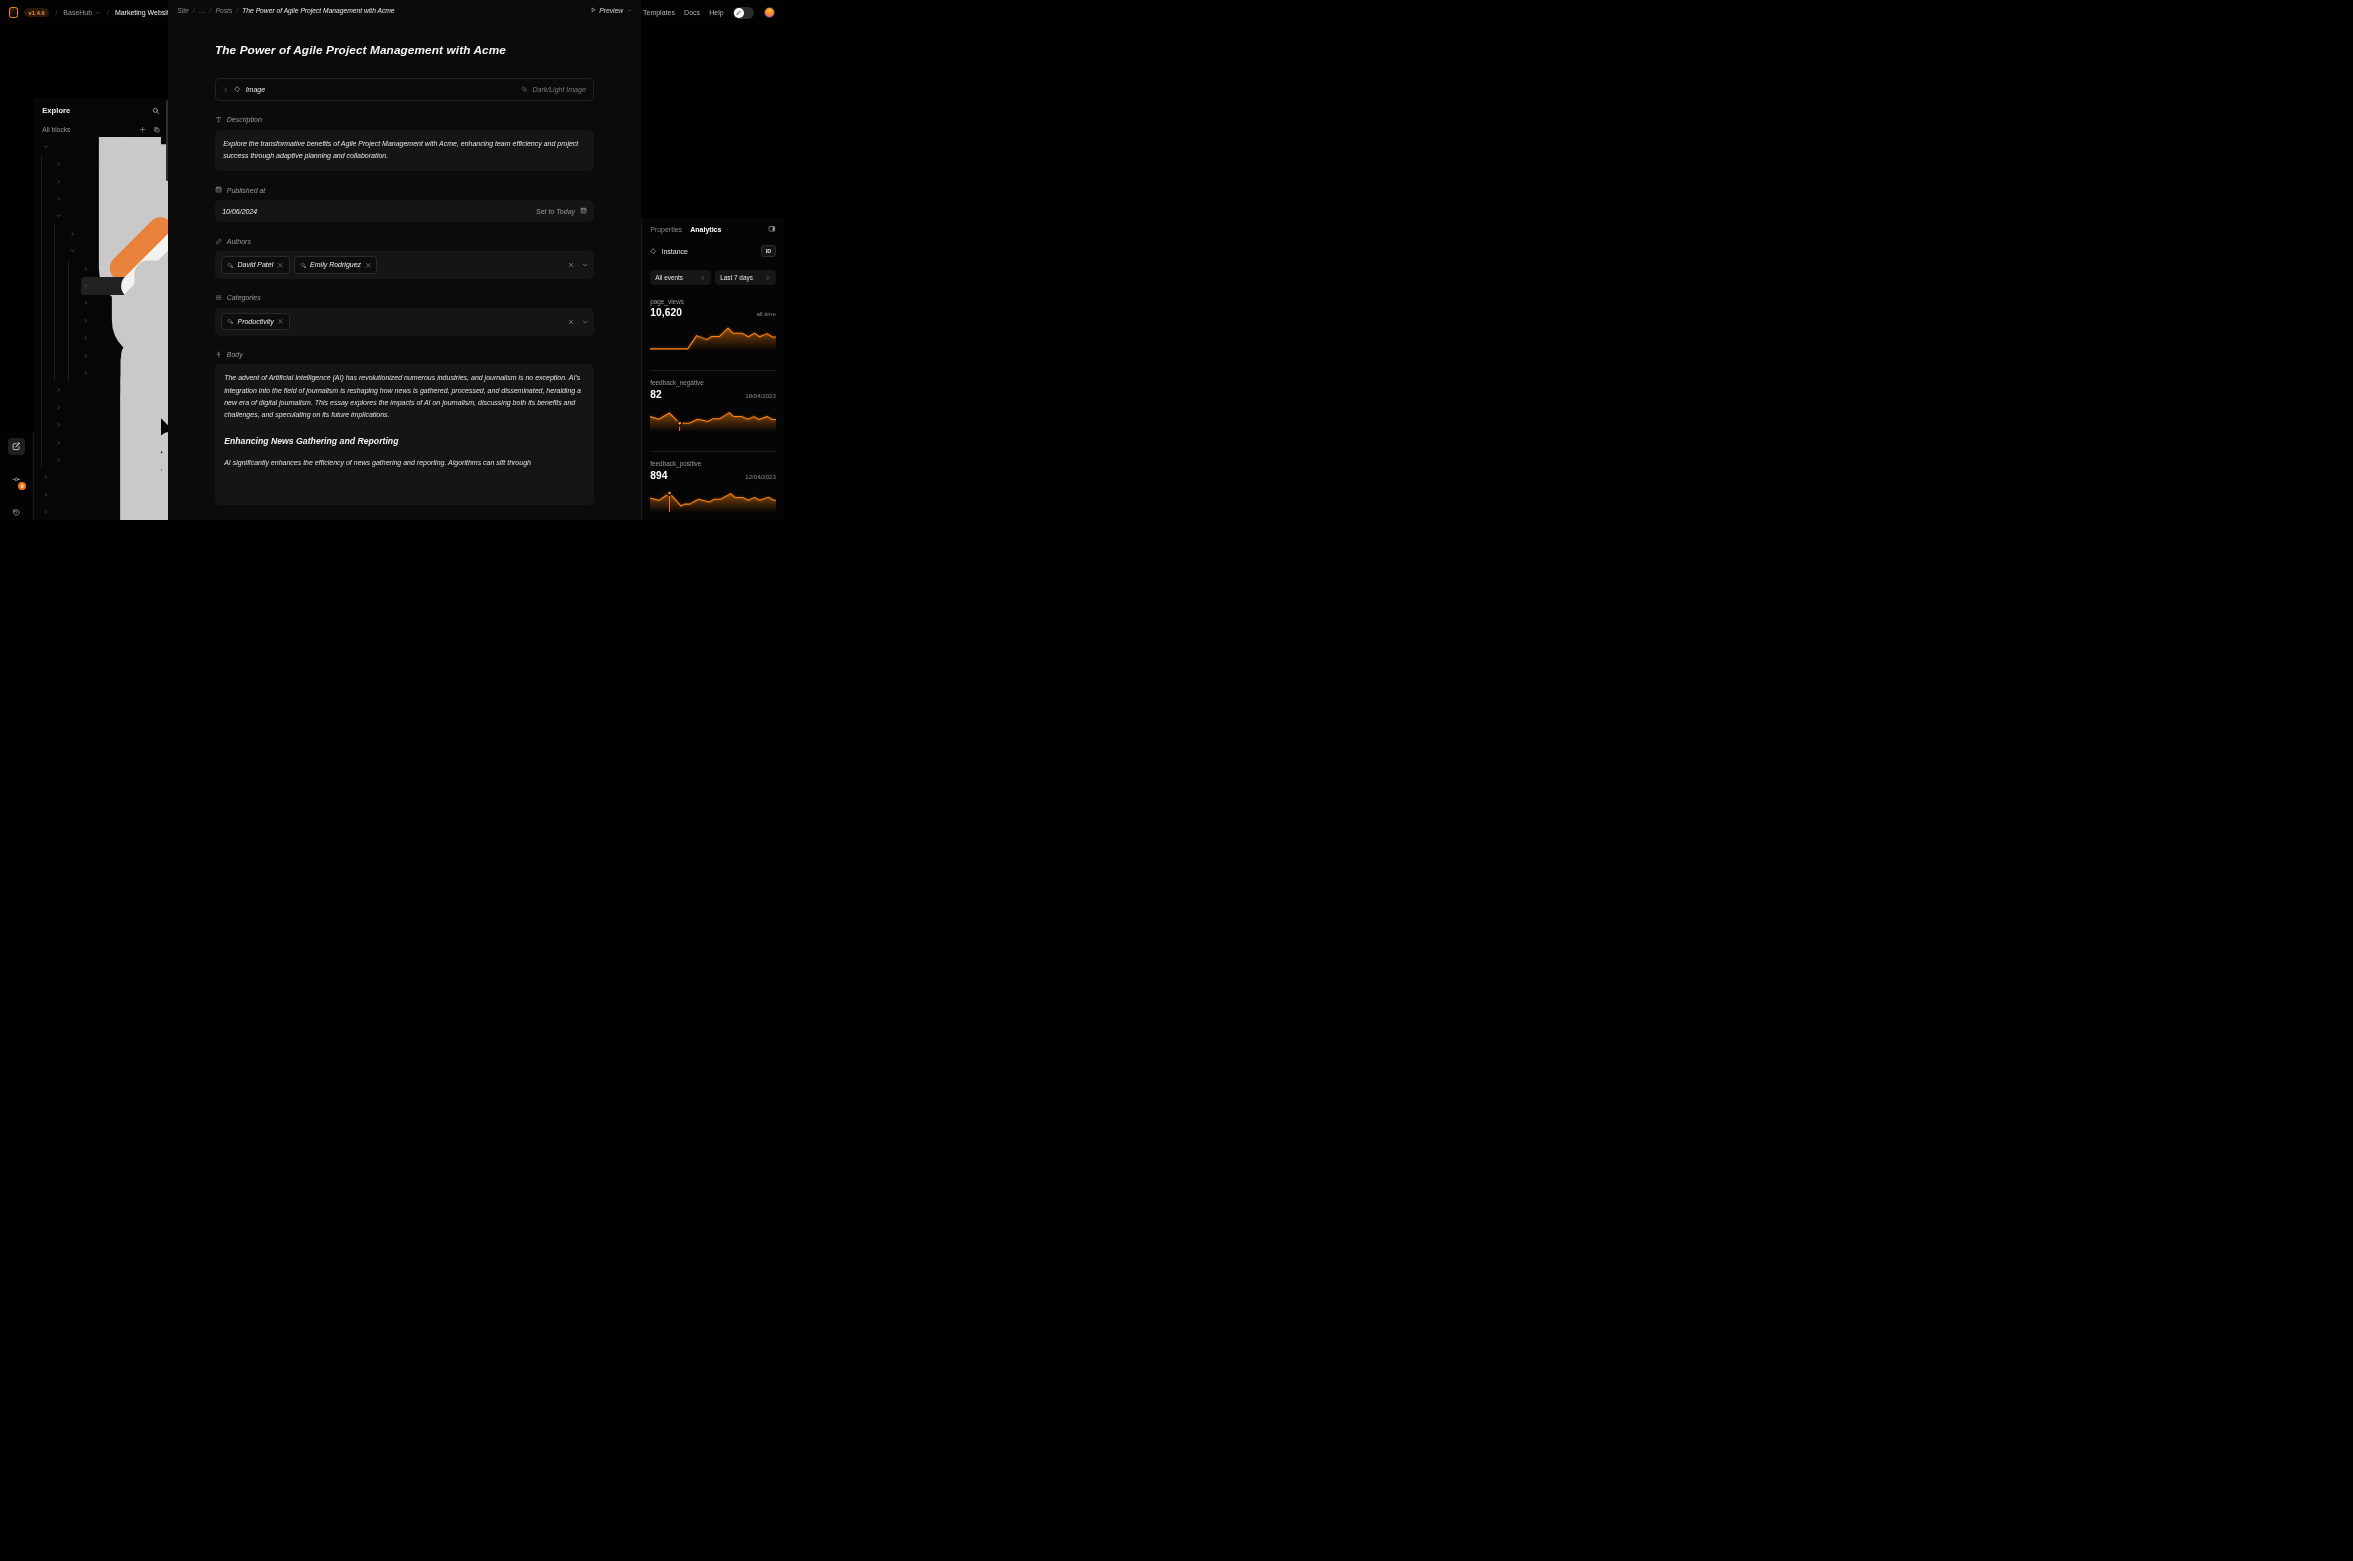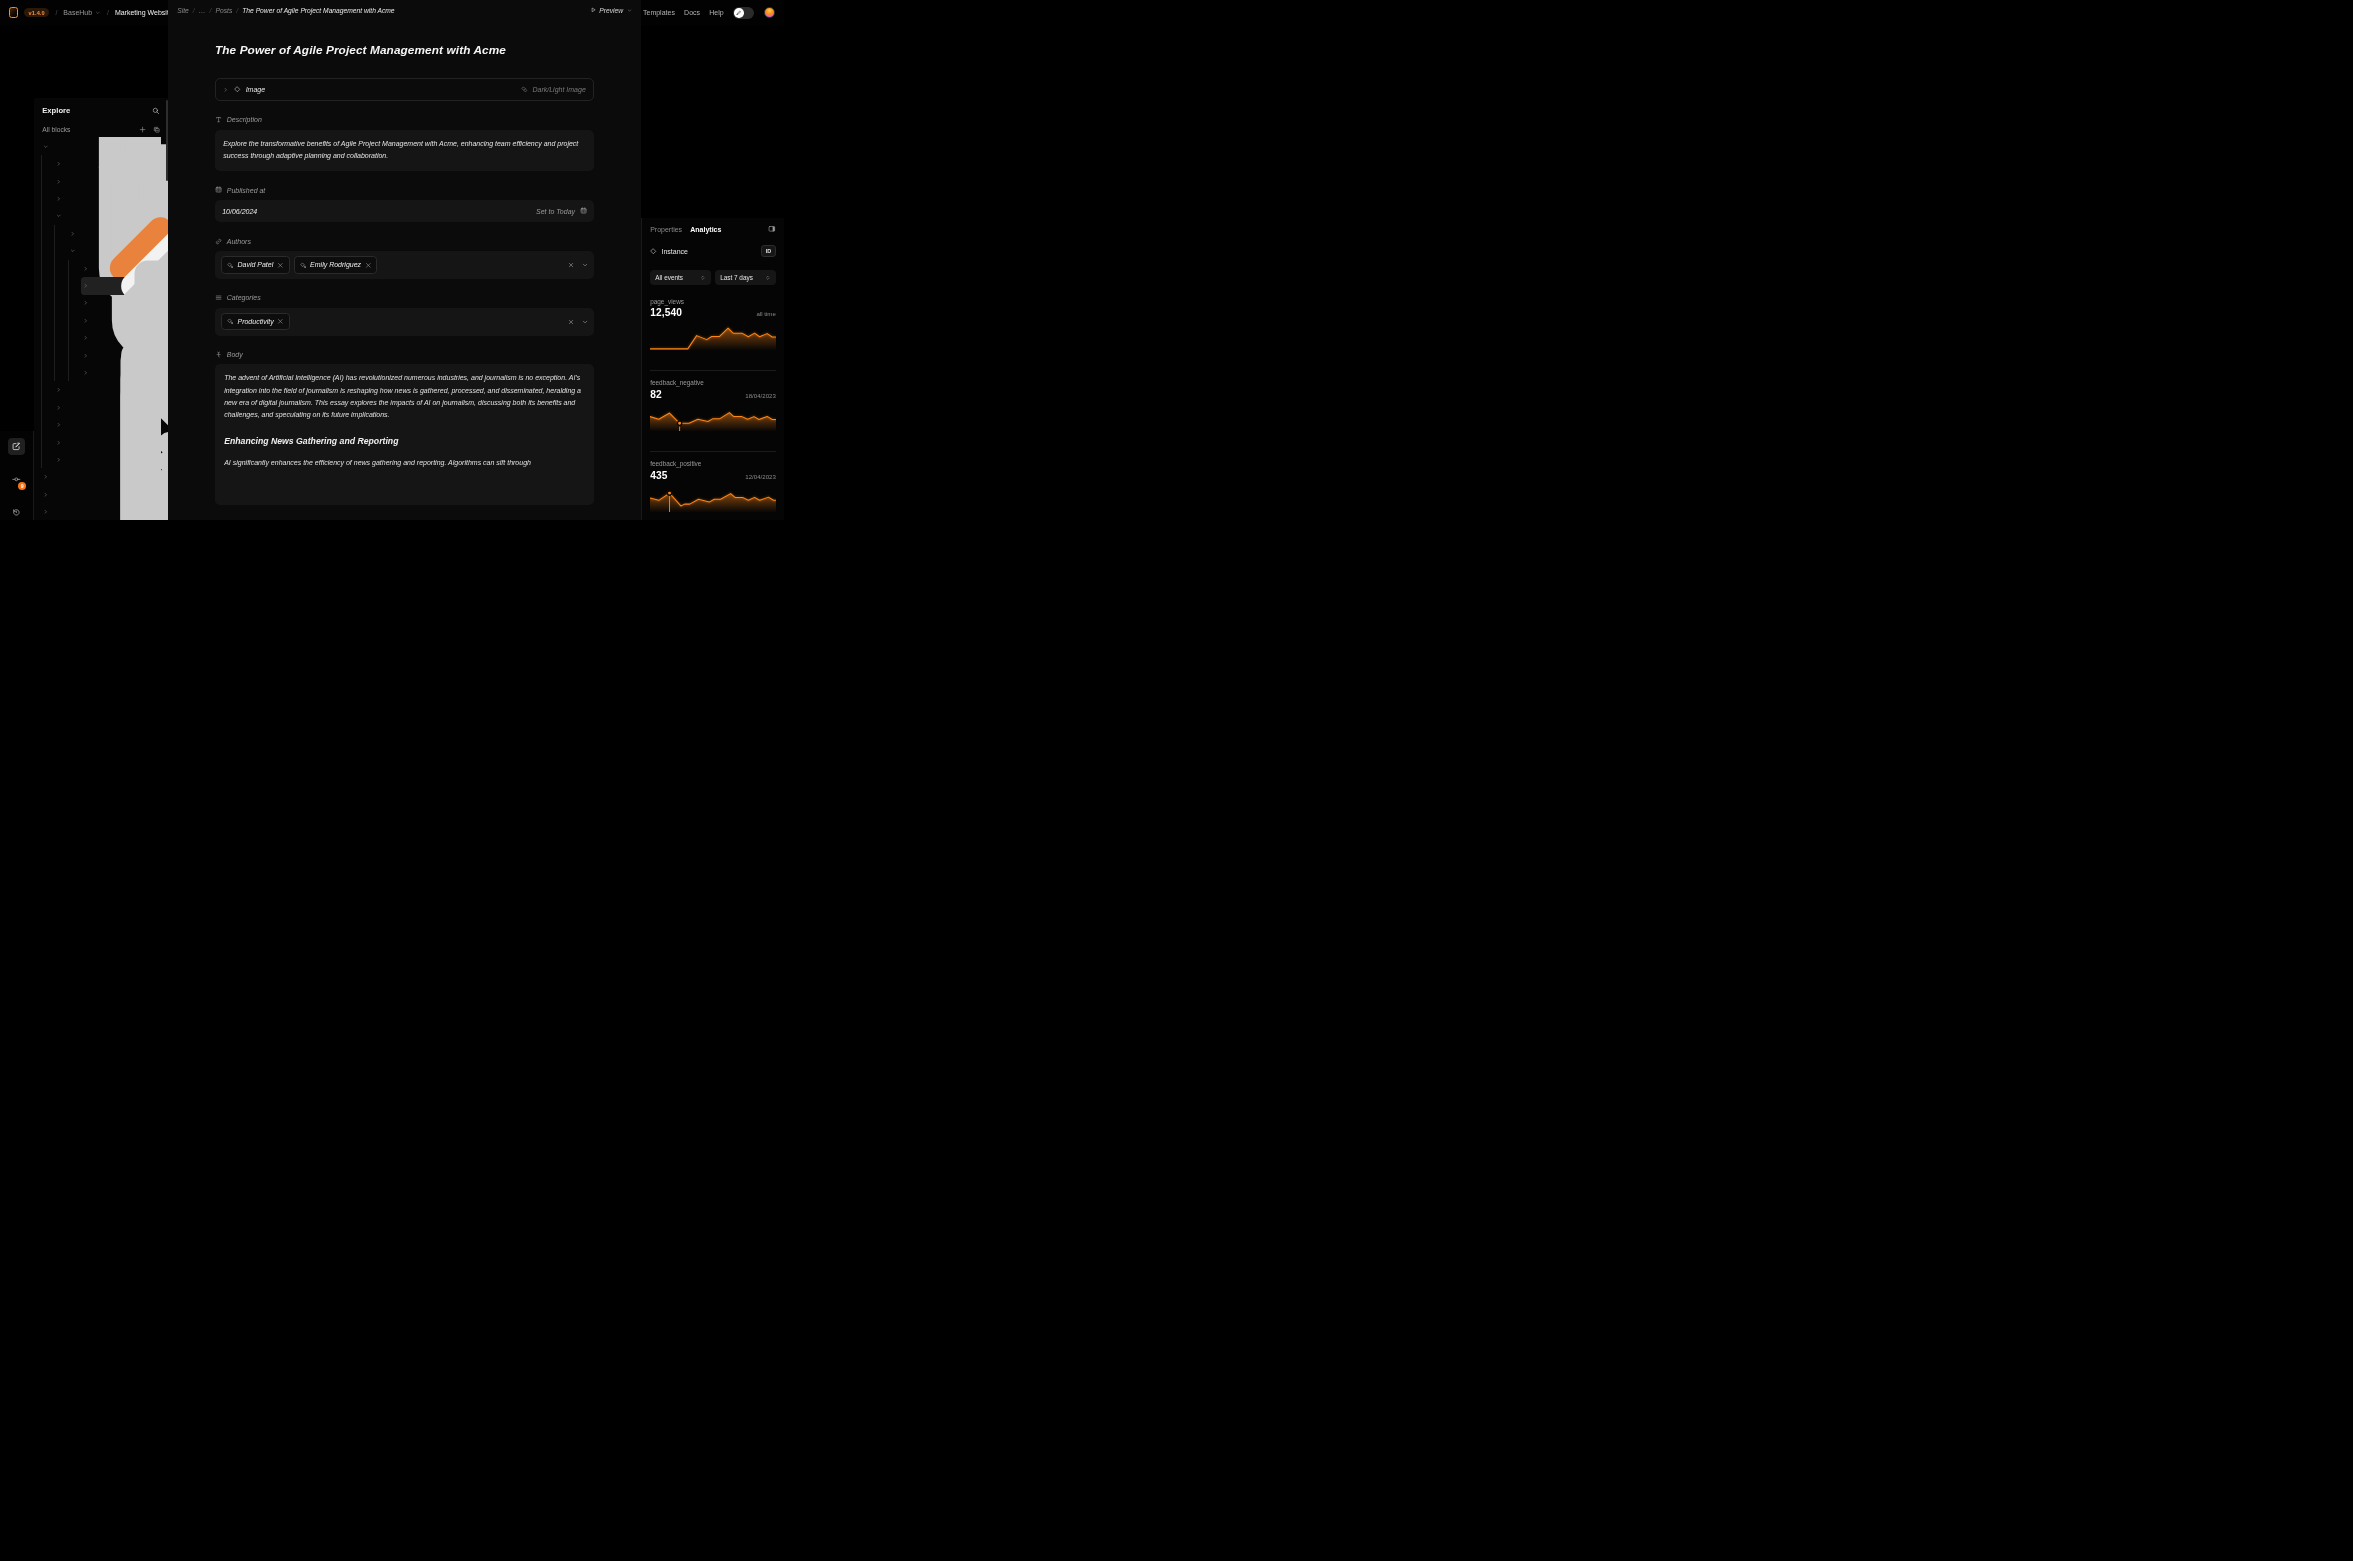--- a/index.html
+++ b/index.html
@@ -949,21 +949,21 @@
               <svg viewBox="0 0 16 16">
                 <path d="M5.2 6.2L8 3.4l2.8 2.8M5.2 9.8L8 12.6l2.8-2.8"></path>
               </svg>
             </span>
         </div>
       </div>
       <div class="charts" id="charts">
           <div class="chart">
     <div class="chart-label">page_views</div>
     <div class="chart-valuerow">
-      <span class="chart-value">12,540</span>
+      <span class="chart-value">10,620</span>
       <span class="chart-meta">all time</span>
     </div>
     <svg class="spark" width="126" height="25.6" viewBox="0 0 247 50">
       <defs>
         <linearGradient id="g0" x1="0" y1="0" x2="0" y2="1">
           <stop offset="0" stop-color="#ff8514" stop-opacity="0.5"></stop>
           <stop offset="1" stop-color="#ff8514" stop-opacity="0"></stop>
         </linearGradient>
         <filter id="b0" x="-20%" y="-50%" width="140%" height="200%">
                   <feGaussianBlur stdDeviation="2.2"></feGaussianBlur>
@@ -994,21 +994,21 @@
       <path d="M0.0 20.7L17.3 26.0L38.3 13.7L58.0 33.9L76.6 33.9L93.9 26.0L113.6 30.4L123.5 24.7L137.1 24.7L155.6 12.8L164.3 20.7L180.3 20.7L191.4 26.0L203.8 20.7L213.7 26.4L229.7 20.3L239.6 26.4L247.0 26.4L247 50L0 50Z" fill="url(#g1)" stroke="none"></path>
       <path d="M0.0 20.7L17.3 26.0L38.3 13.7L58.0 33.9L76.6 33.9L93.9 26.0L113.6 30.4L123.5 24.7L137.1 24.7L155.6 12.8L164.3 20.7L180.3 20.7L191.4 26.0L203.8 20.7L213.7 26.4L229.7 20.3L239.6 26.4L247.0 26.4" fill="none" stroke="#ff8514" stroke-width="4.5" opacity="0.25" filter="url(#b1)"></path>
       <path d="M0.0 20.7L17.3 26.0L38.3 13.7L58.0 33.9L76.6 33.9L93.9 26.0L113.6 30.4L123.5 24.7L137.1 24.7L155.6 12.8L164.3 20.7L180.3 20.7L191.4 26.0L203.8 20.7L213.7 26.4L229.7 20.3L239.6 26.4L247.0 26.4" fill="none" stroke="#ff8514" stroke-width="2" stroke-linejoin="round" stroke-linecap="round"></path>
       <line x1="58.044999999999995" y1="39.92" x2="58.044999999999995" y2="50" stroke="#ff8514" stroke-width="1.8"></line>
       <circle cx="58.044999999999995" cy="33.92" r="4.2" fill="#ff8514" stroke="#0b0b0b" stroke-width="2.6"></circle>
     </svg>
   </div>
           <div class="chart">
     <div class="chart-label">feedback_positive</div>
     <div class="chart-valuerow">
-      <span class="chart-value">435</span>
+      <span class="chart-value">894</span>
       <span class="chart-meta">12/04/2023</span>
     </div>
     <svg class="spark" width="126" height="25.6" viewBox="0 0 247 50">
       <defs>
         <linearGradient id="g2" x1="0" y1="0" x2="0" y2="1">
           <stop offset="0" stop-color="#ff8514" stop-opacity="0.5"></stop>
           <stop offset="1" stop-color="#ff8514" stop-opacity="0"></stop>
         </linearGradient>
         <filter id="b2" x="-20%" y="-50%" width="140%" height="200%">
                   <feGaussianBlur stdDeviation="2.2"></feGaussianBlur>

